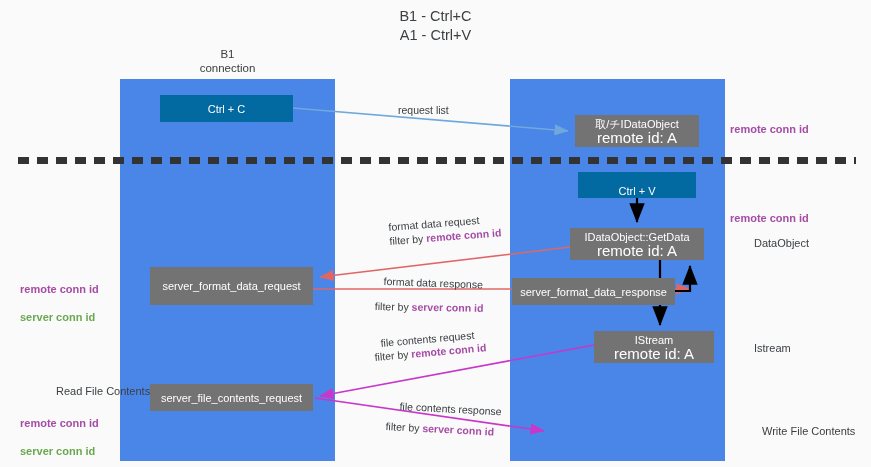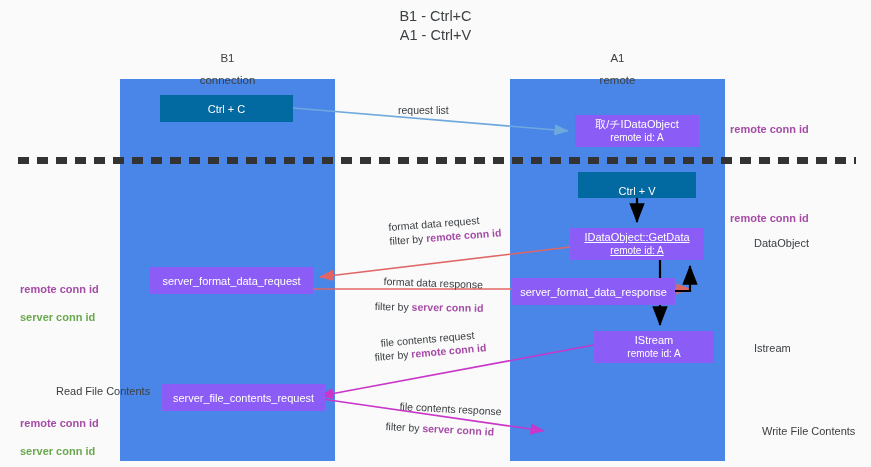--- a/index.html
+++ b/index.html
@@ -26,21 +26,21 @@
     background: #4a86e8;
   }
   #lane-b1 { left: 120px; top: 79px; width: 215px; height: 382px; }
   #lane-a1 { left: 510px; top: 79px; width: 215px; height: 382px; }
 
   
   .lane-header {
     position: absolute;
     text-align: center;
     font-size: 11.5px;
-    line-height: 22px;
+    line-height: 14px;
     color: #3c4043;
     white-space: pre-line;
   }
   #header-b1 { left: 155px; top: 47px; width: 145px; }
   #header-a1 { left: 545px; top: 47px; width: 145px; }
 
   
   #title {
     position: absolute;
     left: 0; top: 7px;
@@ -59,32 +59,32 @@
     flex-direction: column;
     align-items: center;
     justify-content: center;
     color: #ffffff;
     font-size: 11px;
     line-height: 14px;
     text-align: center;
     box-sizing: border-box;
     z-index: 5;
   }
-  .node .l2 { font-size: 10px; }
+  .node .l2 { font-size: 15px; }
   .green  { background: #0369a1; }
-  .orange { background: #8b5cf6; }
+  .orange { background: #737373; }
 
   #node-ctrlc      { left: 160px; top: 95px;  width: 133px; height: 27px; }
   #node-idataobj   { left: 575px; top: 115px; width: 124px; height: 32px; }
   #node-ctrlv      { left: 578px; top: 172px; width: 118px; height: 26px; justify-content: flex-end; }
-  #node-getdata    { left: 570px; top: 228px; width: 134px; height: 32px; text-decoration: underline; }
-  #node-sfdreq     { left: 150px; top: 267px; width: 163px; height: 27px; }
+  #node-getdata    { left: 570px; top: 228px; width: 134px; height: 32px; }
+  #node-sfdreq     { left: 150px; top: 267px; width: 163px; height: 38px; }
   #node-sfdresp    { left: 512px; top: 278px; width: 163px; height: 27px; }
   #node-istream    { left: 594px; top: 331px; width: 120px; height: 32px; }
-  #node-sfcreq     { left: 150px; top: 384px; width: 163px; height: 27px; margin-left: 12px; }
+  #node-sfcreq     { left: 150px; top: 384px; width: 163px; height: 27px; }
   #node-sfcresp    { left: 548px; top: 417px; width: 163px; height: 27px; }
 
   
   #divider {
     position: absolute;
     left: 18px; top: 157px;
     width: 838px; height: 7px;
     z-index: 8;
   }
 
@@ -146,22 +146,20 @@
 <div id="canvas">
 
   <div id="title">B1 - Ctrl+C
 A1 - Ctrl+V</div>
 
   <div class="lane" id="lane-b1"></div>
   <div class="lane" id="lane-a1"></div>
 
   <div class="lane-header" id="header-b1">B1
 connection</div>
-  <div class="lane-header" id="header-a1">A1
-remote</div>
 
   <svg id="arrows" viewBox="0 0 871 467">
     <defs>
       <marker id="ah-blue" markerWidth="9" markerHeight="7" refX="8.5" refY="3.5" orient="auto">
         <polygon points="0 0, 9 3.5, 0 7" fill="#6fa8dc"></polygon>
       </marker>
       <marker id="ah-red" markerWidth="9" markerHeight="7" refX="8.5" refY="3.5" orient="auto">
         <polygon points="0 0, 9 3.5, 0 7" fill="#e06666"></polygon>
       </marker>
       <marker id="ah-mag" markerWidth="9" markerHeight="7" refX="8.5" refY="3.5" orient="auto">

